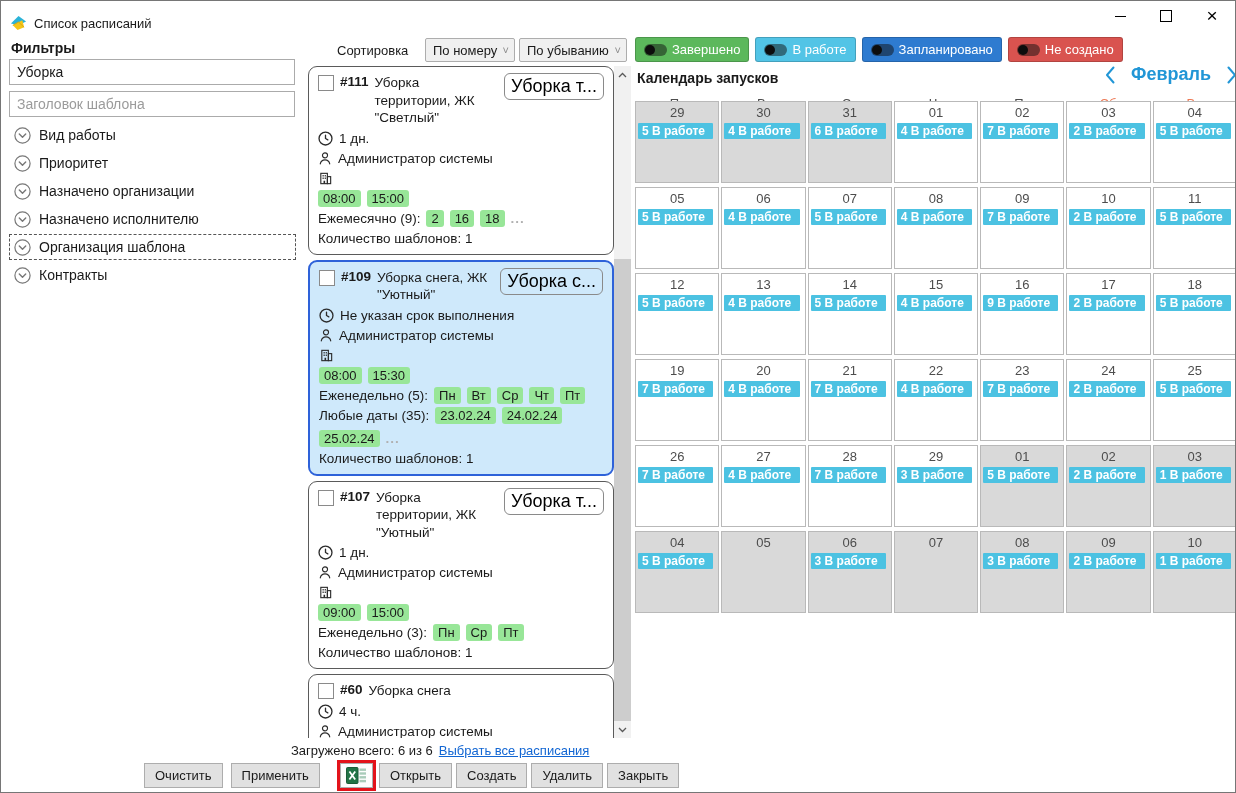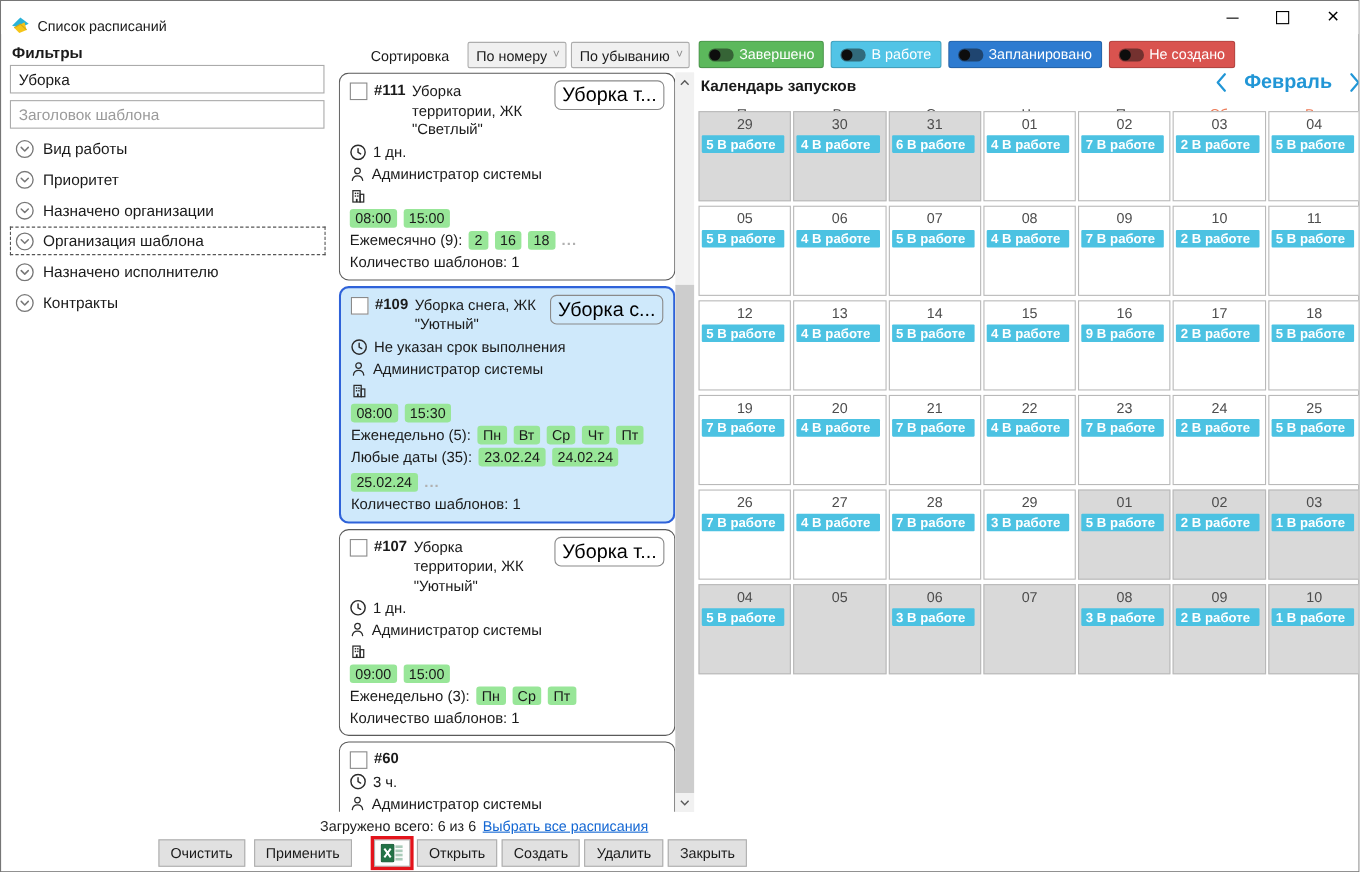--- a/index.html
+++ b/index.html
@@ -139,37 +139,37 @@
       </div>
       <div class="fgroup">
         <span style="display:flex">
           <svg width="17" height="17" viewBox="0 0 17 17">
             <circle cx="8.5" cy="8.5" r="7.6" fill="none" stroke="#777" stroke-width="1.2"></circle>
             <path d="M5.3 7 8.5 10.2 11.7 7" fill="none" stroke="#777" stroke-width="1.4" stroke-linecap="round" stroke-linejoin="round"></path>
           </svg>
         </span>
         <span>Назначено организации</span>
       </div>
+      <div class="fgroup">
+        <span style="display:flex">
+          <svg width="17" height="17" viewBox="0 0 17 17">
+            <circle cx="8.5" cy="8.5" r="7.6" fill="none" stroke="#777" stroke-width="1.2"></circle>
+            <path d="M5.3 7 8.5 10.2 11.7 7" fill="none" stroke="#777" stroke-width="1.4" stroke-linecap="round" stroke-linejoin="round"></path>
+          </svg>
+        </span>
+        <span>Назначено исполнителю</span>
+      </div>
       <div class="fgroup focused">
         <span style="display:flex">
           <svg width="17" height="17" viewBox="0 0 17 17">
             <circle cx="8.5" cy="8.5" r="7.6" fill="none" stroke="#777" stroke-width="1.2"></circle>
             <path d="M5.3 7 8.5 10.2 11.7 7" fill="none" stroke="#777" stroke-width="1.4" stroke-linecap="round" stroke-linejoin="round"></path>
           </svg>
         </span>
         <span>Организация шаблона</span>
-      </div>
-      <div class="fgroup">
-        <span style="display:flex">
-          <svg width="17" height="17" viewBox="0 0 17 17">
-            <circle cx="8.5" cy="8.5" r="7.6" fill="none" stroke="#777" stroke-width="1.2"></circle>
-            <path d="M5.3 7 8.5 10.2 11.7 7" fill="none" stroke="#777" stroke-width="1.4" stroke-linecap="round" stroke-linejoin="round"></path>
-          </svg>
-        </span>
-        <span>Назначено исполнителю</span>
       </div>
       <div class="fgroup">
         <span style="display:flex">
           <svg width="17" height="17" viewBox="0 0 17 17">
             <circle cx="8.5" cy="8.5" r="7.6" fill="none" stroke="#777" stroke-width="1.2"></circle>
             <path d="M5.3 7 8.5 10.2 11.7 7" fill="none" stroke="#777" stroke-width="1.4" stroke-linecap="round" stroke-linejoin="round"></path>
           </svg>
         </span>
         <span>Контракты</span>
       </div>
@@ -343,29 +343,30 @@
           <span class="gbadge">Пн</span>
           <span class="gbadge">Ср</span>
           <span class="gbadge">Пт</span>
         </div>
         <div class="crow">Количество шаблонов: 1</div>
       </div>
       <div class="card">
         <div class="card-head">
           <span class="cb"></span>
           <span class="cid">#60</span>
+          <span class="ctitle">Уборка снега</span>
         </div>
         <div class="crow">
           <span style="display:flex">
             <svg width="15" height="15" viewBox="0 0 16 16">
               <circle cx="8" cy="8" r="6.9" fill="none" stroke="#2b2b2b" stroke-width="1.4"></circle>
               <path d="M8 4.4 8 8 10.5 9.5" fill="none" stroke="#2b2b2b" stroke-width="1.4" stroke-linecap="round"></path>
             </svg>
           </span>
-          <span>3 ч.</span>
+          <span>4 ч.</span>
         </div>
         <div class="crow">
           <span style="display:flex">
             <svg width="14" height="15" viewBox="0 0 16 16">
               <circle cx="8" cy="4.4" r="2.9" fill="none" stroke="#2b2b2b" stroke-width="1.3"></circle>
               <path d="M2.6 14.2 C3.2 10.8 5.1 9.5 8 9.5 C10.9 9.5 12.8 10.8 13.4 14.2" fill="none" stroke="#2b2b2b" stroke-width="1.3" stroke-linecap="round"></path>
             </svg>
           </span>
           <span>Администратор системы</span>
         </div>

